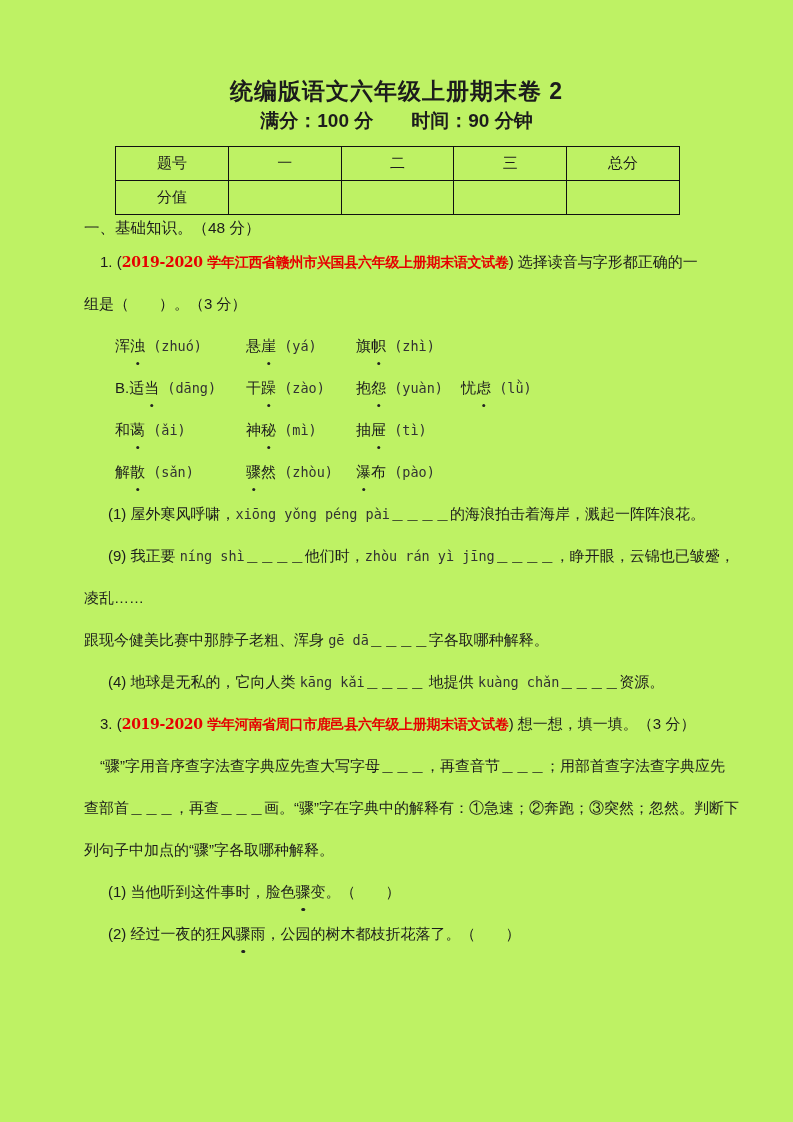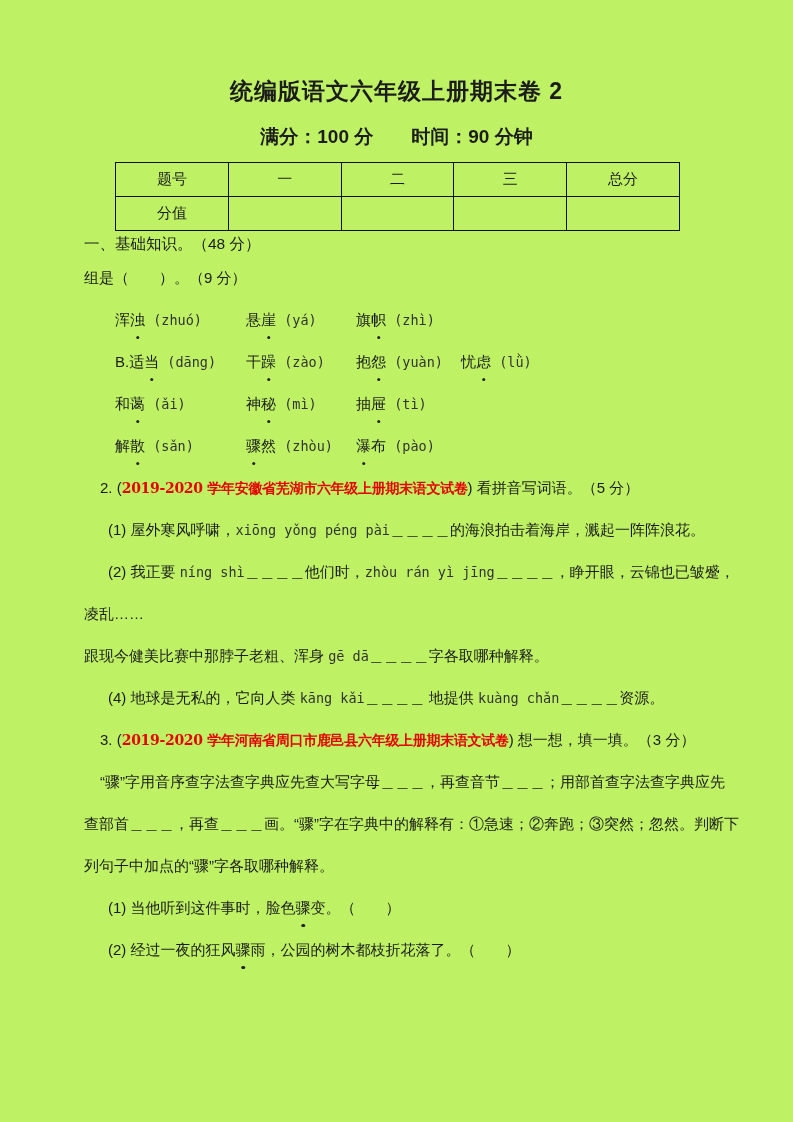--- a/index.html
+++ b/index.html
@@ -1,21 +1,21 @@
 <!DOCTYPE html>
 <html><head>
 <meta charset="utf-8">
 <style>
   html,body{margin:0;padding:0;background:#ffffff;}
   body{font-family:"Liberation Sans",sans-serif;color:#1c1c1c;}
   .page{position:relative;width:793px;height:1122px;box-sizing:border-box;
         padding:60px 84px 0 84px;background:#bef264;overflow:hidden;}
   .title{margin-top:16px;height:30px;line-height:30px;font-size:23px;
          font-weight:700;text-align:center;letter-spacing:1px;}
-  .subtitle{margin-top:16px;height:30px;line-height:30px;font-size:19px;
+  .subtitle{height:30px;line-height:30px;font-size:19px;
             font-weight:700;text-align:center;}
   table.score{border-collapse:collapse;table-layout:fixed;width:565px;
               margin:10px 0 0 31px;}
   table.score th,table.score td{border:1.5px solid #111;height:33px;
               text-align:center;vertical-align:middle;font-size:15px;
               font-weight:400;padding:0;}
   .heading{height:26px;line-height:26px;font-size:15.5px;}
   .line{height:42px;line-height:42px;font-size:15px;white-space:nowrap;}
   .q{padding-left:16px;}
   .it{padding-left:24px;}
@@ -52,21 +52,22 @@
       <td></td>
       <td></td>
       <td></td>
       <td></td>
     </tr>
   </tbody>
     </table>
 
   <div class="heading">一、基础知识。（48 分）</div>
 
-  <div class="line"><span>组是（　　）。（9 分）</span></div>
+  <div class="line q"><span>1. (</span><span class="red">2019-2020 学年江西省赣州市兴国县六年级上册期末语文试卷</span><span>) 选择读音与字形都正确的一</span></div>
+  <div class="line"><span>组是（　　）。（3 分）</span></div>
 
   <div class="line opt">
     <span class="optcell"><span>浑</span><span class="em">浊</span><span class="py"> (zhuó)</span></span>
     <span class="optcell"><span>悬</span><span class="em">崖</span><span class="py"> (yá)</span></span>
     <span class="optcell"><span>旗</span><span class="em">帜</span><span class="py"> (zhì)</span></span>
   </div>
   <div class="line opt">
     <span class="optcell"><span>B.适</span><span class="em">当</span><span class="py"> (dāng)</span></span>
     <span class="optcell"><span>干</span><span class="em">躁</span><span class="py"> (zào)</span></span>
     <span class="optcell"><span>抱</span><span class="em">怨</span><span class="py"> (yuàn)</span></span>
@@ -76,23 +77,22 @@
     <span class="optcell"><span>和</span><span class="em">蔼</span><span class="py"> (ǎi)</span></span>
     <span class="optcell"><span>神</span><span class="em">秘</span><span class="py"> (mì)</span></span>
     <span class="optcell"><span>抽</span><span class="em">屉</span><span class="py"> (tì)</span></span>
   </div>
   <div class="line opt">
     <span class="optcell"><span>解</span><span class="em">散</span><span class="py"> (sǎn)</span></span>
     <span class="optcell"><span class="em">骤</span><span>然</span><span class="py"> (zhòu)</span></span>
     <span class="optcell"><span class="em">瀑</span><span>布</span><span class="py"> (pào)</span></span>
   </div>
 
-  <div class="line q"><span>2. (</span><span class="red">2019-2020 学年安徽省芜湖市六年级上册期末语文试卷</span><span>) 看拼音写词语。（5 分）</span></div>
   <div class="line it"><span>(1) 屋外寒风呼啸，</span><span class="py">xiōng yǒng péng pài</span><span>＿＿＿＿的海浪拍击着海岸，溅起一阵阵浪花。</span></div>
-  <div class="line it"><span>(2) 我正要 </span><span class="py">níng shì</span><span>＿＿＿＿他们时，</span><span class="py">zhòu rán yì jīng</span><span>＿＿＿＿，睁开眼，云锦也已皱蹙，</span></div>
+  <div class="line it"><span>(9) 我正要 </span><span class="py">níng shì</span><span>＿＿＿＿他们时，</span><span class="py">zhòu rán yì jīng</span><span>＿＿＿＿，睁开眼，云锦也已皱蹙，</span></div>
   <div class="line"><span>凌乱……</span></div>
   <div class="line"><span>跟现今健美比赛中那脖子老粗、浑身 </span><span class="py">gē dā</span><span>＿＿＿＿字各取哪种解释。</span></div>
   <div class="line it"><span>(4) 地球是无私的，它向人类 </span><span class="py">kāng kǎi</span><span>＿＿＿＿ 地提供 </span><span class="py">kuàng chǎn</span><span>＿＿＿＿资源。</span></div>
 
   <div class="line q"><span>3. (</span><span class="red">2019-2020 学年河南省周口市鹿邑县六年级上册期末语文试卷</span><span>) 想一想，填一填。（3 分）</span></div>
   <div class="line p1"><span>“骤”字用音序查字法查字典应先查大写字母＿＿＿，再查音节＿＿＿；用部首查字法查字典应先</span></div>
   <div class="line"><span>查部首＿＿＿，再查＿＿＿画。“骤”字在字典中的解释有：①急速；②奔跑；③突然；忽然。判断下</span></div>
   <div class="line"><span>列句子中加点的“骤”字各取哪种解释。</span></div>
   <div class="line it"><span>(1) 当他听到这件事时，脸色</span><span class="em">骤</span><span>变。（　　）</span></div>
   <div class="line it"><span>(2) 经过一夜的狂风</span><span class="em">骤</span><span>雨，公园的树木都枝折花落了。（　　）</span></div>

